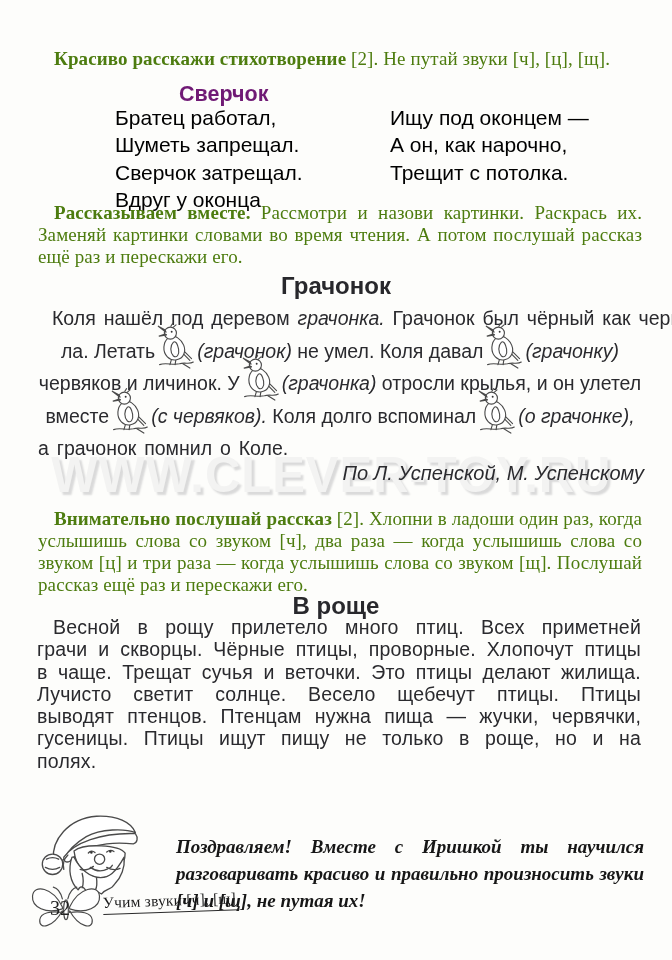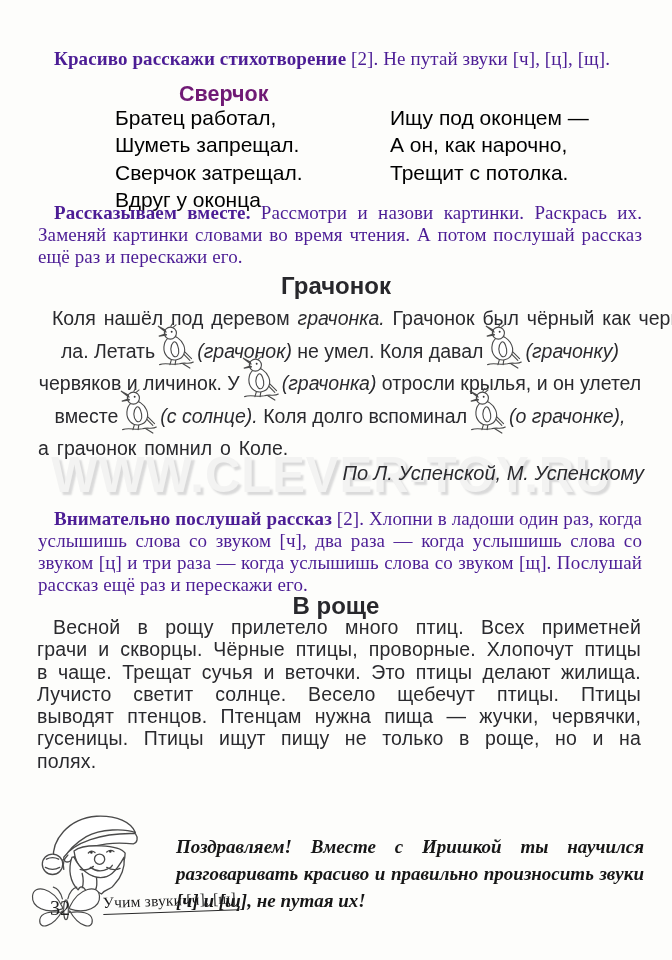--- a/index.html
+++ b/index.html
@@ -5,21 +5,21 @@
   html,body{margin:0;padding:0;}
   body{
     width:672px;height:960px;position:relative;overflow:hidden;
     background:#fdfdfb;
     font-family:"Liberation Sans",sans-serif;
   }
   
   .instr{
     position:absolute;left:38px;right:30px;margin:0;
     font-family:"Liberation Serif",serif;font-size:19px;line-height:22px;
-    text-align:justify;text-indent:16px;color:#4c1d95;letter-spacing:.1px;
+    text-align:justify;text-indent:16px;color:#4d7c0f;letter-spacing:.1px;
   }
   .instr .lead{font-weight:bold;}
   
   .ctitle{
     position:absolute;left:0;right:0;text-align:center;
     font-family:"Liberation Sans",sans-serif;font-weight:bold;
     font-size:24px;color:#28282c;
   }
   
   .poem-title{
@@ -165,21 +165,21 @@
     <path class="ln" d="M17,41 L15,48 M22,41 L21,48"></path>
     <path class="ln" d="M31,32 L40,41 M30,35 L38,43"></path>
     <path class="fl" d="M13,17 C7,22 6,33 12,39 C18,45 28,43 31,36 C34,29 30,21 24,17 C20,14 16,14 13,17 Z"></path>
     <path class="fl" d="M19,22 C15,26 15,34 19,38 C23,41 26,36 25,30 C24,25 22,20 19,22 Z"></path>
     <circle class="fl" cx="15.5" cy="11.5" r="7"></circle>
     <path class="fl" d="M9.5,8 L1.5,3.5 L10.5,10.5 Z"></path>
     <path class="fl" d="M9.5,12.5 L2.5,15 L11,13.5 Z"></path>
     <circle class="dk" cx="17" cy="10" r="1.1"></circle>
     <path class="ln" d="M16,3.5 L18,0.5 M19,4.5 L22,2"></path>
   </svg>
-      <span><span class="it">(с солнце).</span><span> Коля долго вспоминал</span></span>
+      <span><span class="it">(с червяков).</span><span> Коля долго вспоминал</span></span>
       <svg class="bird" viewBox="0 0 44 54" aria-hidden="true">
     <path class="ln" d="M3,48 C10,45 18,49 26,47 C32,45 38,48 42,45"></path>
     <path class="ln" d="M30,47 L38,52"></path>
     <path class="ln" d="M17,41 L15,48 M22,41 L21,48"></path>
     <path class="ln" d="M31,32 L40,41 M30,35 L38,43"></path>
     <path class="fl" d="M13,17 C7,22 6,33 12,39 C18,45 28,43 31,36 C34,29 30,21 24,17 C20,14 16,14 13,17 Z"></path>
     <path class="fl" d="M19,22 C15,26 15,34 19,38 C23,41 26,36 25,30 C24,25 22,20 19,22 Z"></path>
     <circle class="fl" cx="15.5" cy="11.5" r="7"></circle>
     <path class="fl" d="M9.5,8 L1.5,3.5 L10.5,10.5 Z"></path>
     <path class="fl" d="M9.5,12.5 L2.5,15 L11,13.5 Z"></path>

